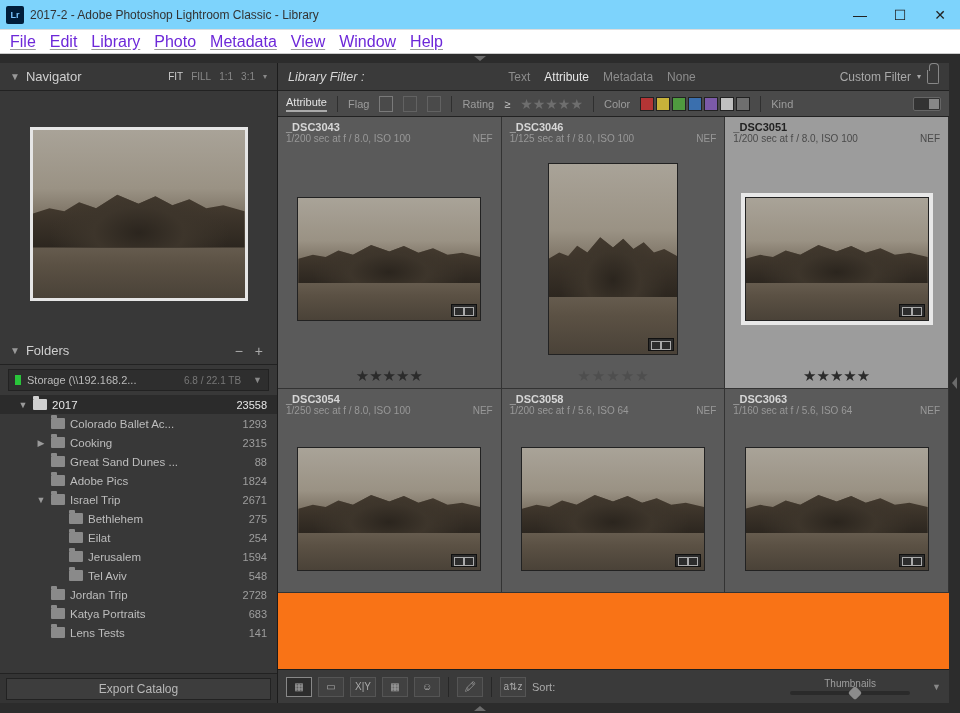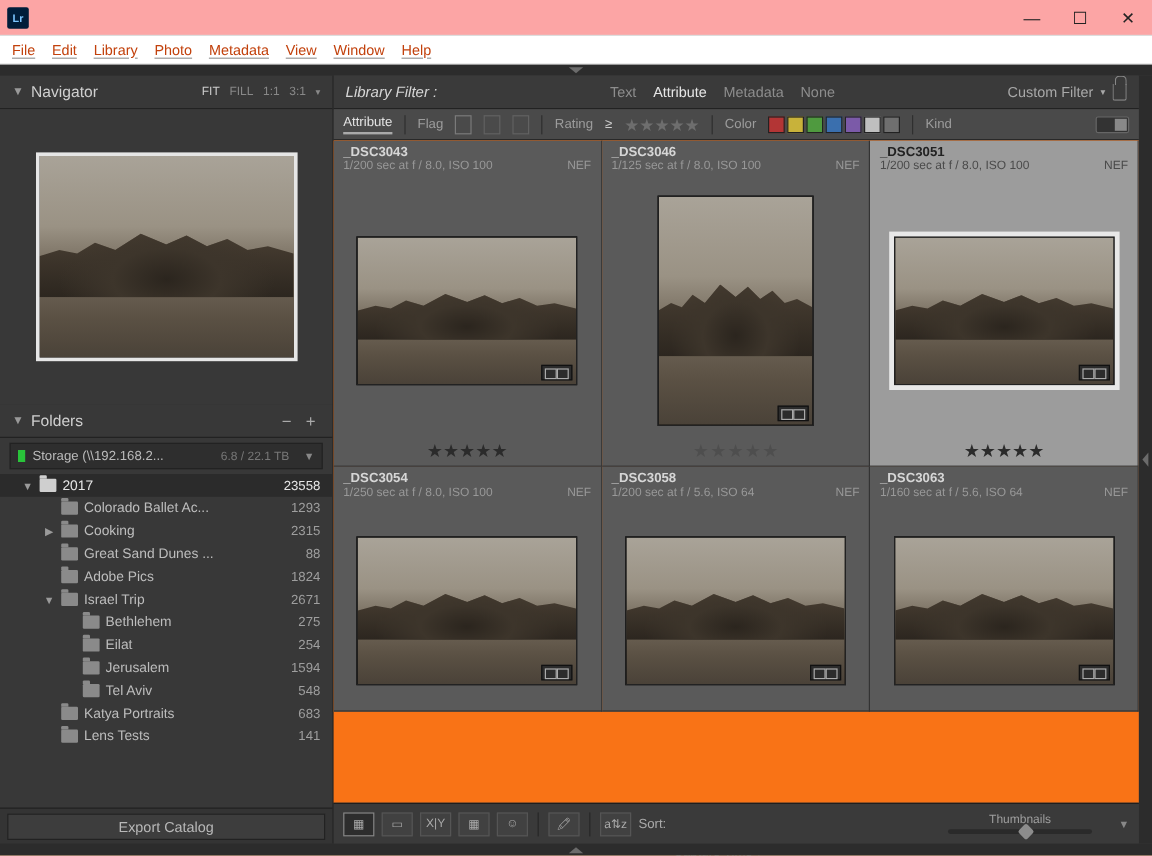--- a/index.html
+++ b/index.html
@@ -1,27 +1,27 @@
 <!DOCTYPE html>
 <html><head>
 <meta charset="utf-8">
 <style>
   * { margin: 0; padding: 0; box-sizing: border-box; font-family: "Segoe UI", Arial, sans-serif; }
   body { width: 960px; height: 713px; background: #fff; overflow: hidden; }
 
   
-  .titlebar { height: 30px; display: flex; align-items: center; background: #fca5a5; border-bottom: 1px solid #ddd; }
+  .titlebar { height: 30px; display: flex; align-items: center; background: #7dd3fc; border-bottom: 1px solid #ddd; }
   .titlebar .lr-icon { width: 18px; height: 18px; margin: 0 6px; background: #001d3a; color:#7bc5ff; font-size:9px; font-weight:bold; display:flex; align-items:center; justify-content:center; border-radius:2px;}
   .titlebar .title { font-size: 12px; color: #333; flex: 0 0 auto; }
   .titlebar .spacer { flex: 1 1 auto; }
   .win-btn { width: 40px; height: 30px; display:flex; align-items:center; justify-content:center; color:#222; font-size:14px; }
 
   
   .menubar { height: 24px; display:flex; align-items:center; background:#fff; gap: 6px; padding: 0 6px; border-bottom: 1px solid #ccc; }
-  .menubar .menu-item { font-size: 12px; text-decoration: underline #999; text-underline-offset: 2px; color:#c2410c; padding: 2px 4px; }
+  .menubar .menu-item { font-size: 16px; text-decoration: underline #999; text-underline-offset: 2px; color:#6d28d9; padding: 2px 4px; }
 
   
   .workspace { position: relative; height: calc(713px - 30px - 24px); background: #3d3d3d; display:flex; }
   .top-handle { position:absolute; top:0; left:0; right:0; height:9px; background:#2c2c2c; display:flex; align-items:center; justify-content:center; }
   .top-handle::after { content:""; border-left:6px solid transparent; border-right:6px solid transparent; border-top:5px solid #6b6b6b; }
 
   .left-panel { width: 278px; background:#383838; display:flex; flex-direction:column; margin-top:9px; height: calc(100% - 9px - 10px); border-right:1px solid #1c1c1c; }
   .main-area { flex:1; display:flex; flex-direction:column; margin-top:9px; height: calc(100% - 9px - 10px); position:relative; }
   .right-collapse { width:11px; background:#2c2c2c; margin-top:9px; height: calc(100% - 9px - 10px); display:flex; align-items:center; justify-content:center; }
   .right-collapse::after { content:""; border-top:6px solid transparent; border-bottom:6px solid transparent; border-right:5px solid #6b6b6b; }
@@ -120,20 +120,21 @@
   ::-webkit-scrollbar-track { background:#2d2d2d; }
   ::-webkit-scrollbar-thumb { background:#565656; border:2px solid #2d2d2d; border-radius:6px; }
 
   .plus-minus { color:#aaa; font-size:14px; letter-spacing:4px; }
 </style>
 </head>
 <body>
 
 <div class="titlebar">
   <div class="lr-icon">Lr</div>
+  <div class="title">2017-2 - Adobe Photoshop Lightroom Classic - Library</div>
   <div class="spacer"></div>
   <div class="win-btn">—</div>
   <div class="win-btn">☐</div>
   <div class="win-btn">✕</div>
 </div>
 
 <div class="menubar" id="menubar">
     <span class="menu-item">File</span>
     <span class="menu-item">Edit</span>
     <span class="menu-item">Library</span>
@@ -245,20 +246,27 @@
             <span class="fico"></span>
             <span class="lbl">Jerusalem</span>
             <span class="cnt">1594</span>
           </div>
           <div class="tree-row">
             <span class="indent" style="width:54px"></span>
             <span class="exp"></span>
             <span class="fico"></span>
             <span class="lbl">Tel Aviv</span>
             <span class="cnt">548</span>
+          </div>
+          <div class="tree-row">
+            <span class="indent" style="width:36px"></span>
+            <span class="exp"></span>
+            <span class="fico"></span>
+            <span class="lbl">Jordan Trip</span>
+            <span class="cnt">2728</span>
           </div>
           <div class="tree-row">
             <span class="indent" style="width:36px"></span>
             <span class="exp"></span>
             <span class="fico"></span>
             <span class="lbl">Katya Portraits</span>
             <span class="cnt">683</span>
           </div>
           <div class="tree-row">
             <span class="indent" style="width:36px"></span>

